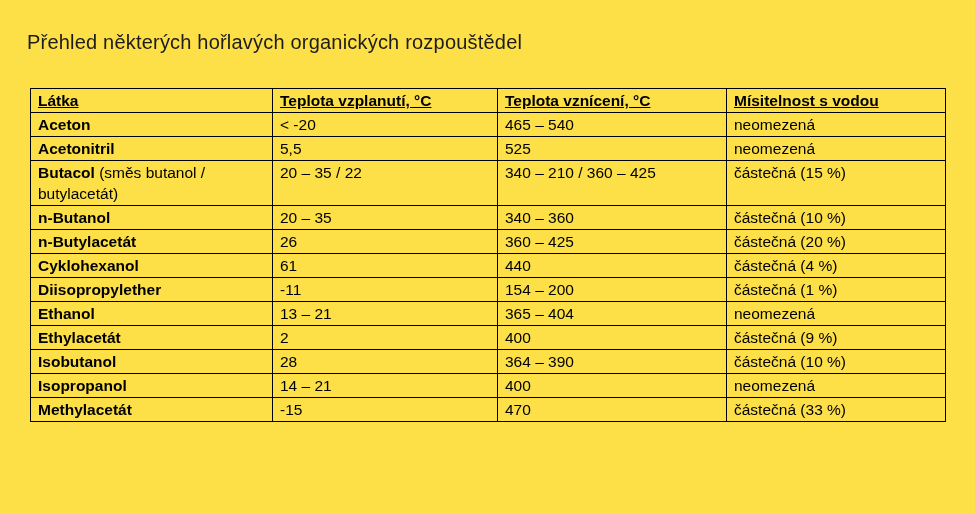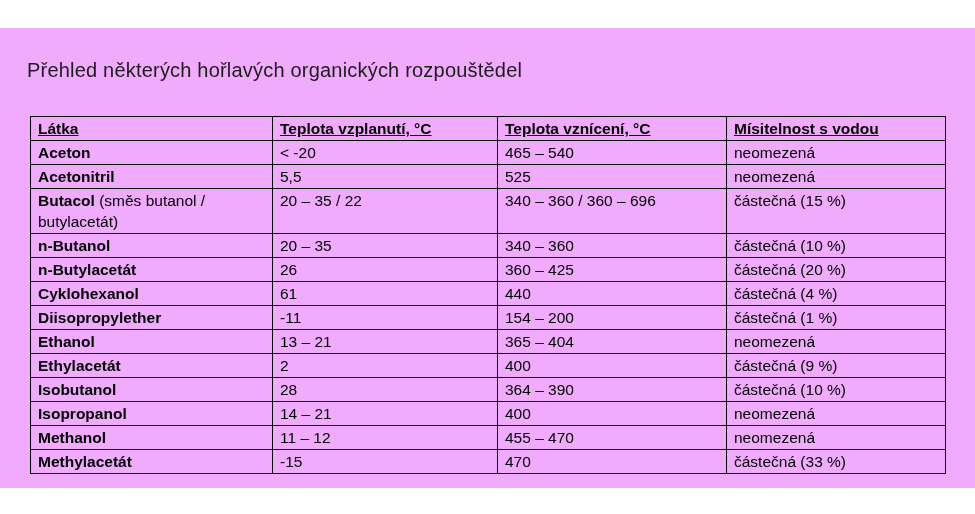--- a/index.html
+++ b/index.html
@@ -6,24 +6,23 @@
   html, body {
     margin: 0;
     padding: 0;
     background: #ffffff;
     font-family: "Liberation Sans", "DejaVu Sans", sans-serif;
     color: #000000;
   }
   .page {
     position: relative;
     width: 975px;
-    height: 460px;
-    background: #f0abfc;
+    height: 514px;
+    background: #fde047;
     overflow: hidden;
-    margin-top: 28px;
   }
   .title {
     position: absolute;
     left: 27px;
     top: 31px;
     margin: 0;
     font-size: 20px;
     font-weight: 400;
     color: #1c1c1c;
     letter-spacing: 0.2px;
@@ -101,21 +100,21 @@
     <td>5,5</td>
     <td>525</td>
     <td>neomezená</td>
   </tr>
 
   <tr>
     <td>
       <span class="substance-name">Butacol</span><span class="substance-note"> (směs butanol / butylacetát)</span>
     </td>
     <td>20 – 35 / 22</td>
-    <td>340 – 360 / 360 – 696</td>
+    <td>340 – 210 / 360 – 425</td>
     <td>částečná (15 %)</td>
   </tr>
 
   <tr>
     <td>
       <span class="substance-name">n-Butanol</span><span class="substance-note"></span>
     </td>
     <td>20 – 35</td>
     <td>340 – 360</td>
     <td>částečná (10 %)</td>
@@ -178,28 +177,20 @@
 
   <tr>
     <td>
       <span class="substance-name">Isopropanol</span><span class="substance-note"></span>
     </td>
     <td>14 – 21</td>
     <td>400</td>
     <td>neomezená</td>
   </tr>
 
-  <tr>
-    <td>
-      <span class="substance-name">Methanol</span><span class="substance-note"></span>
-    </td>
-    <td>11 – 12</td>
-    <td>455 – 470</td>
-    <td>neomezená</td>
-  </tr>
 
   <tr>
     <td>
       <span class="substance-name">Methylacetát</span><span class="substance-note"></span>
     </td>
     <td>-15</td>
     <td>470</td>
     <td>částečná (33 %)</td>
   </tr>
 

